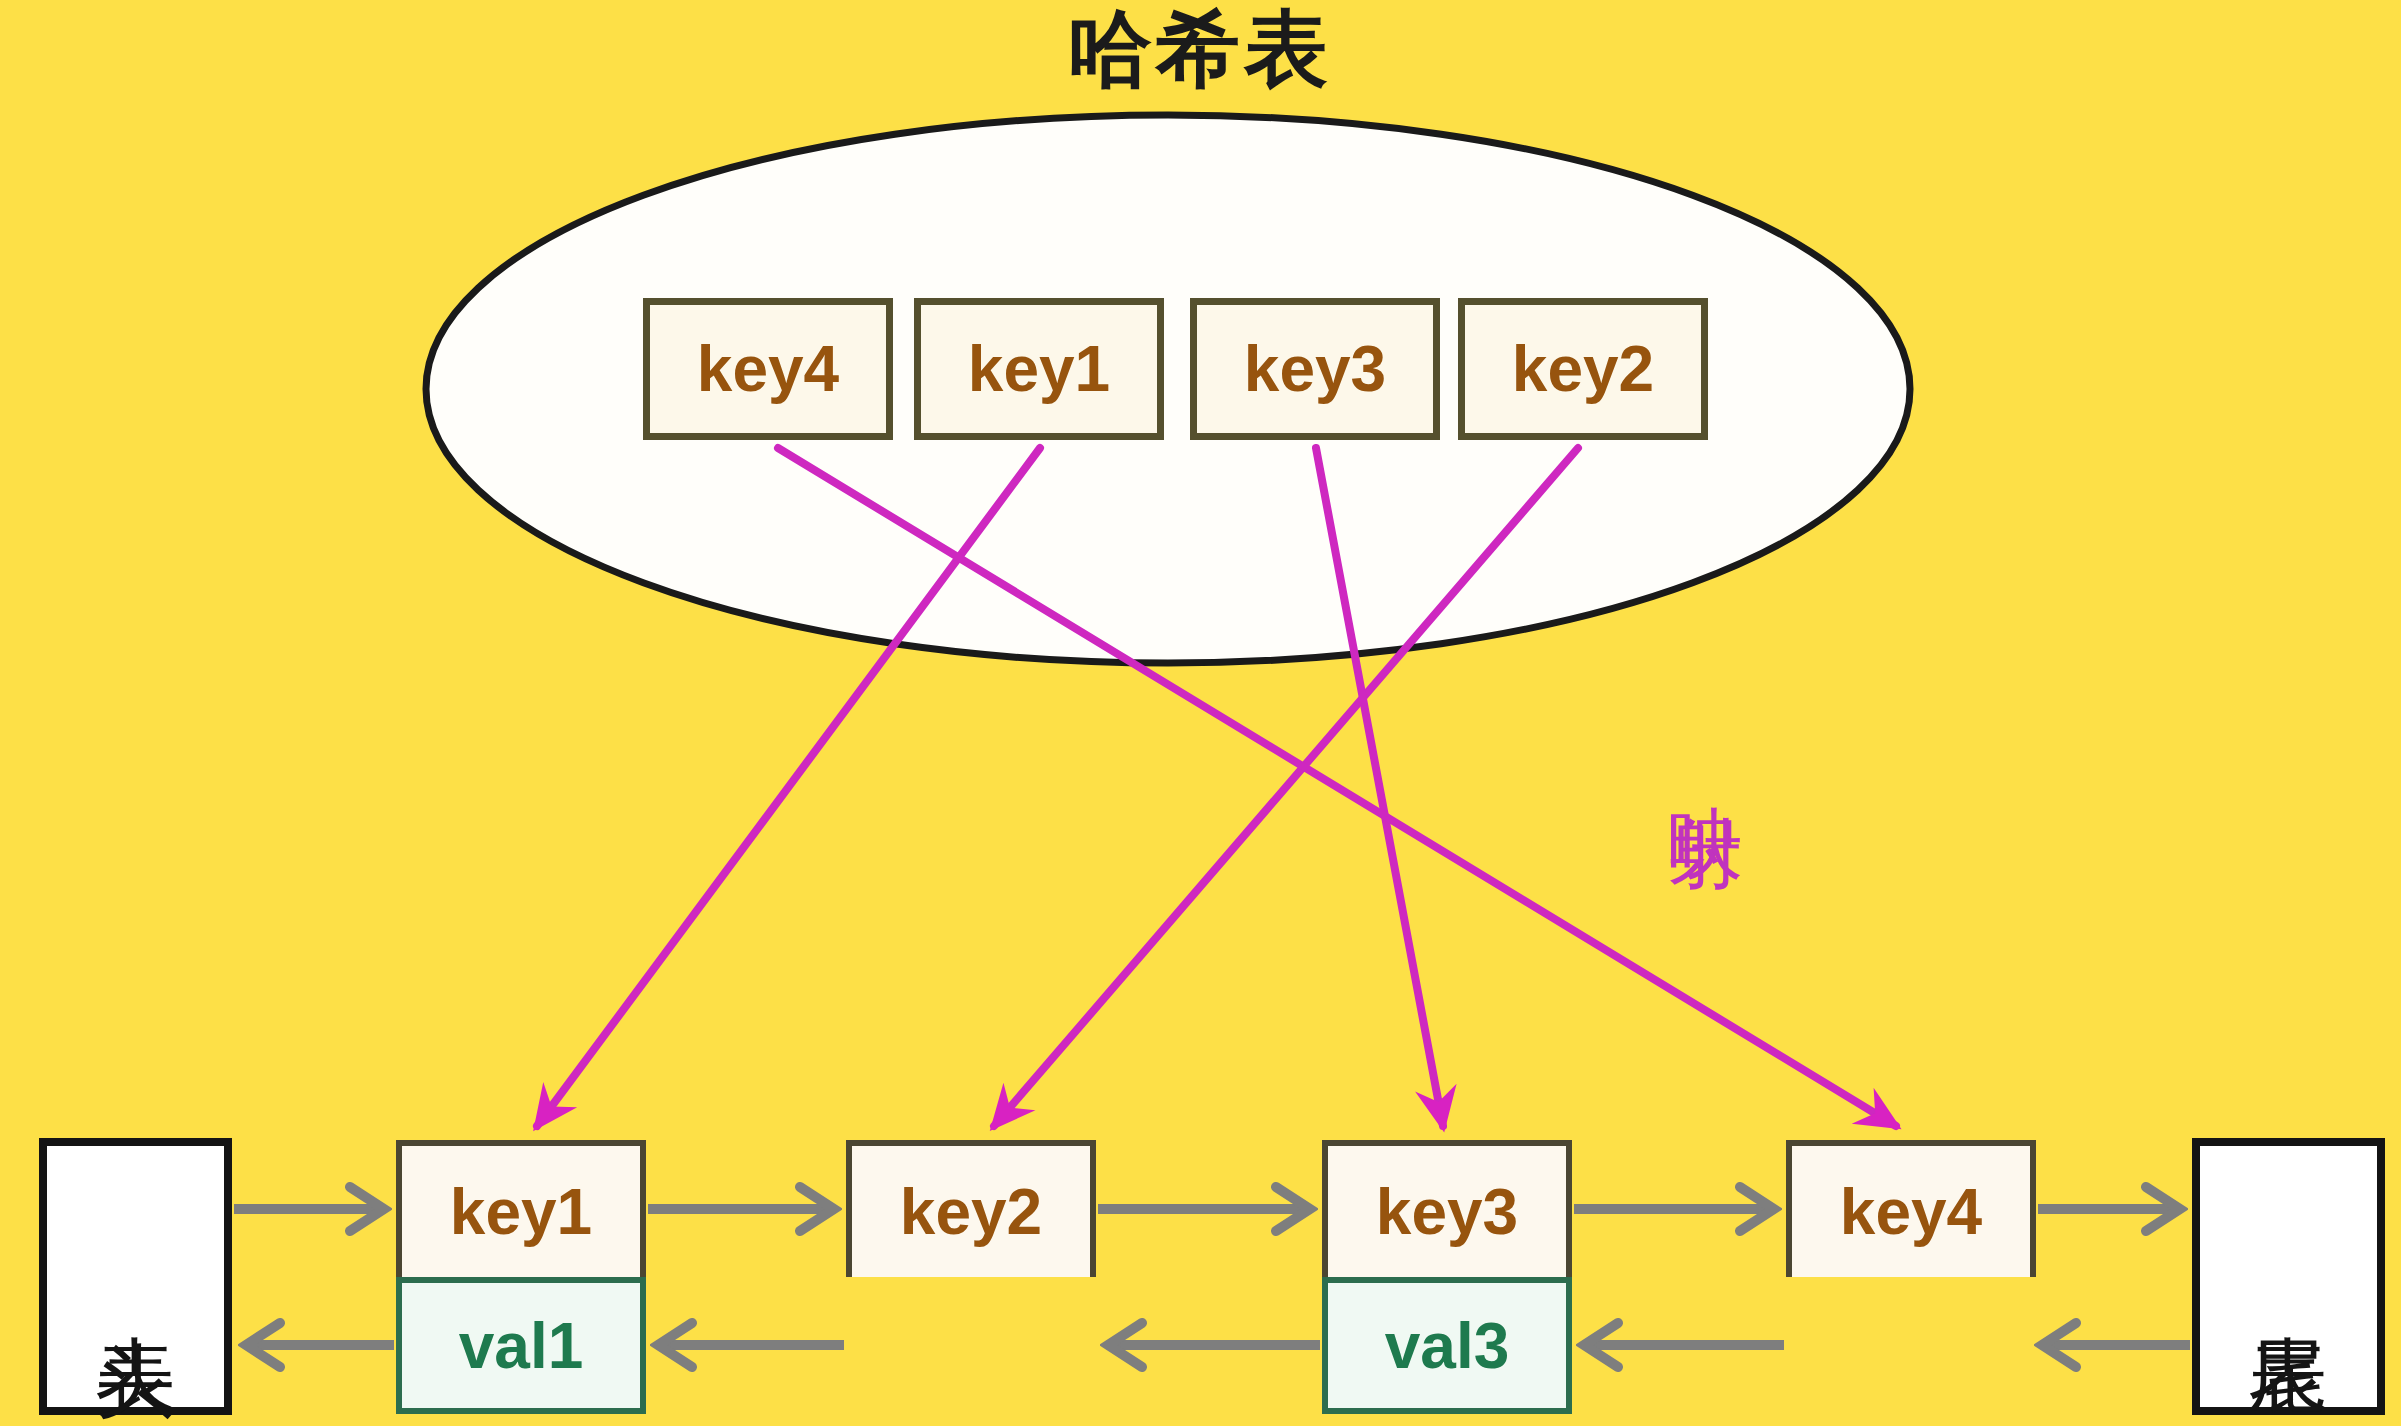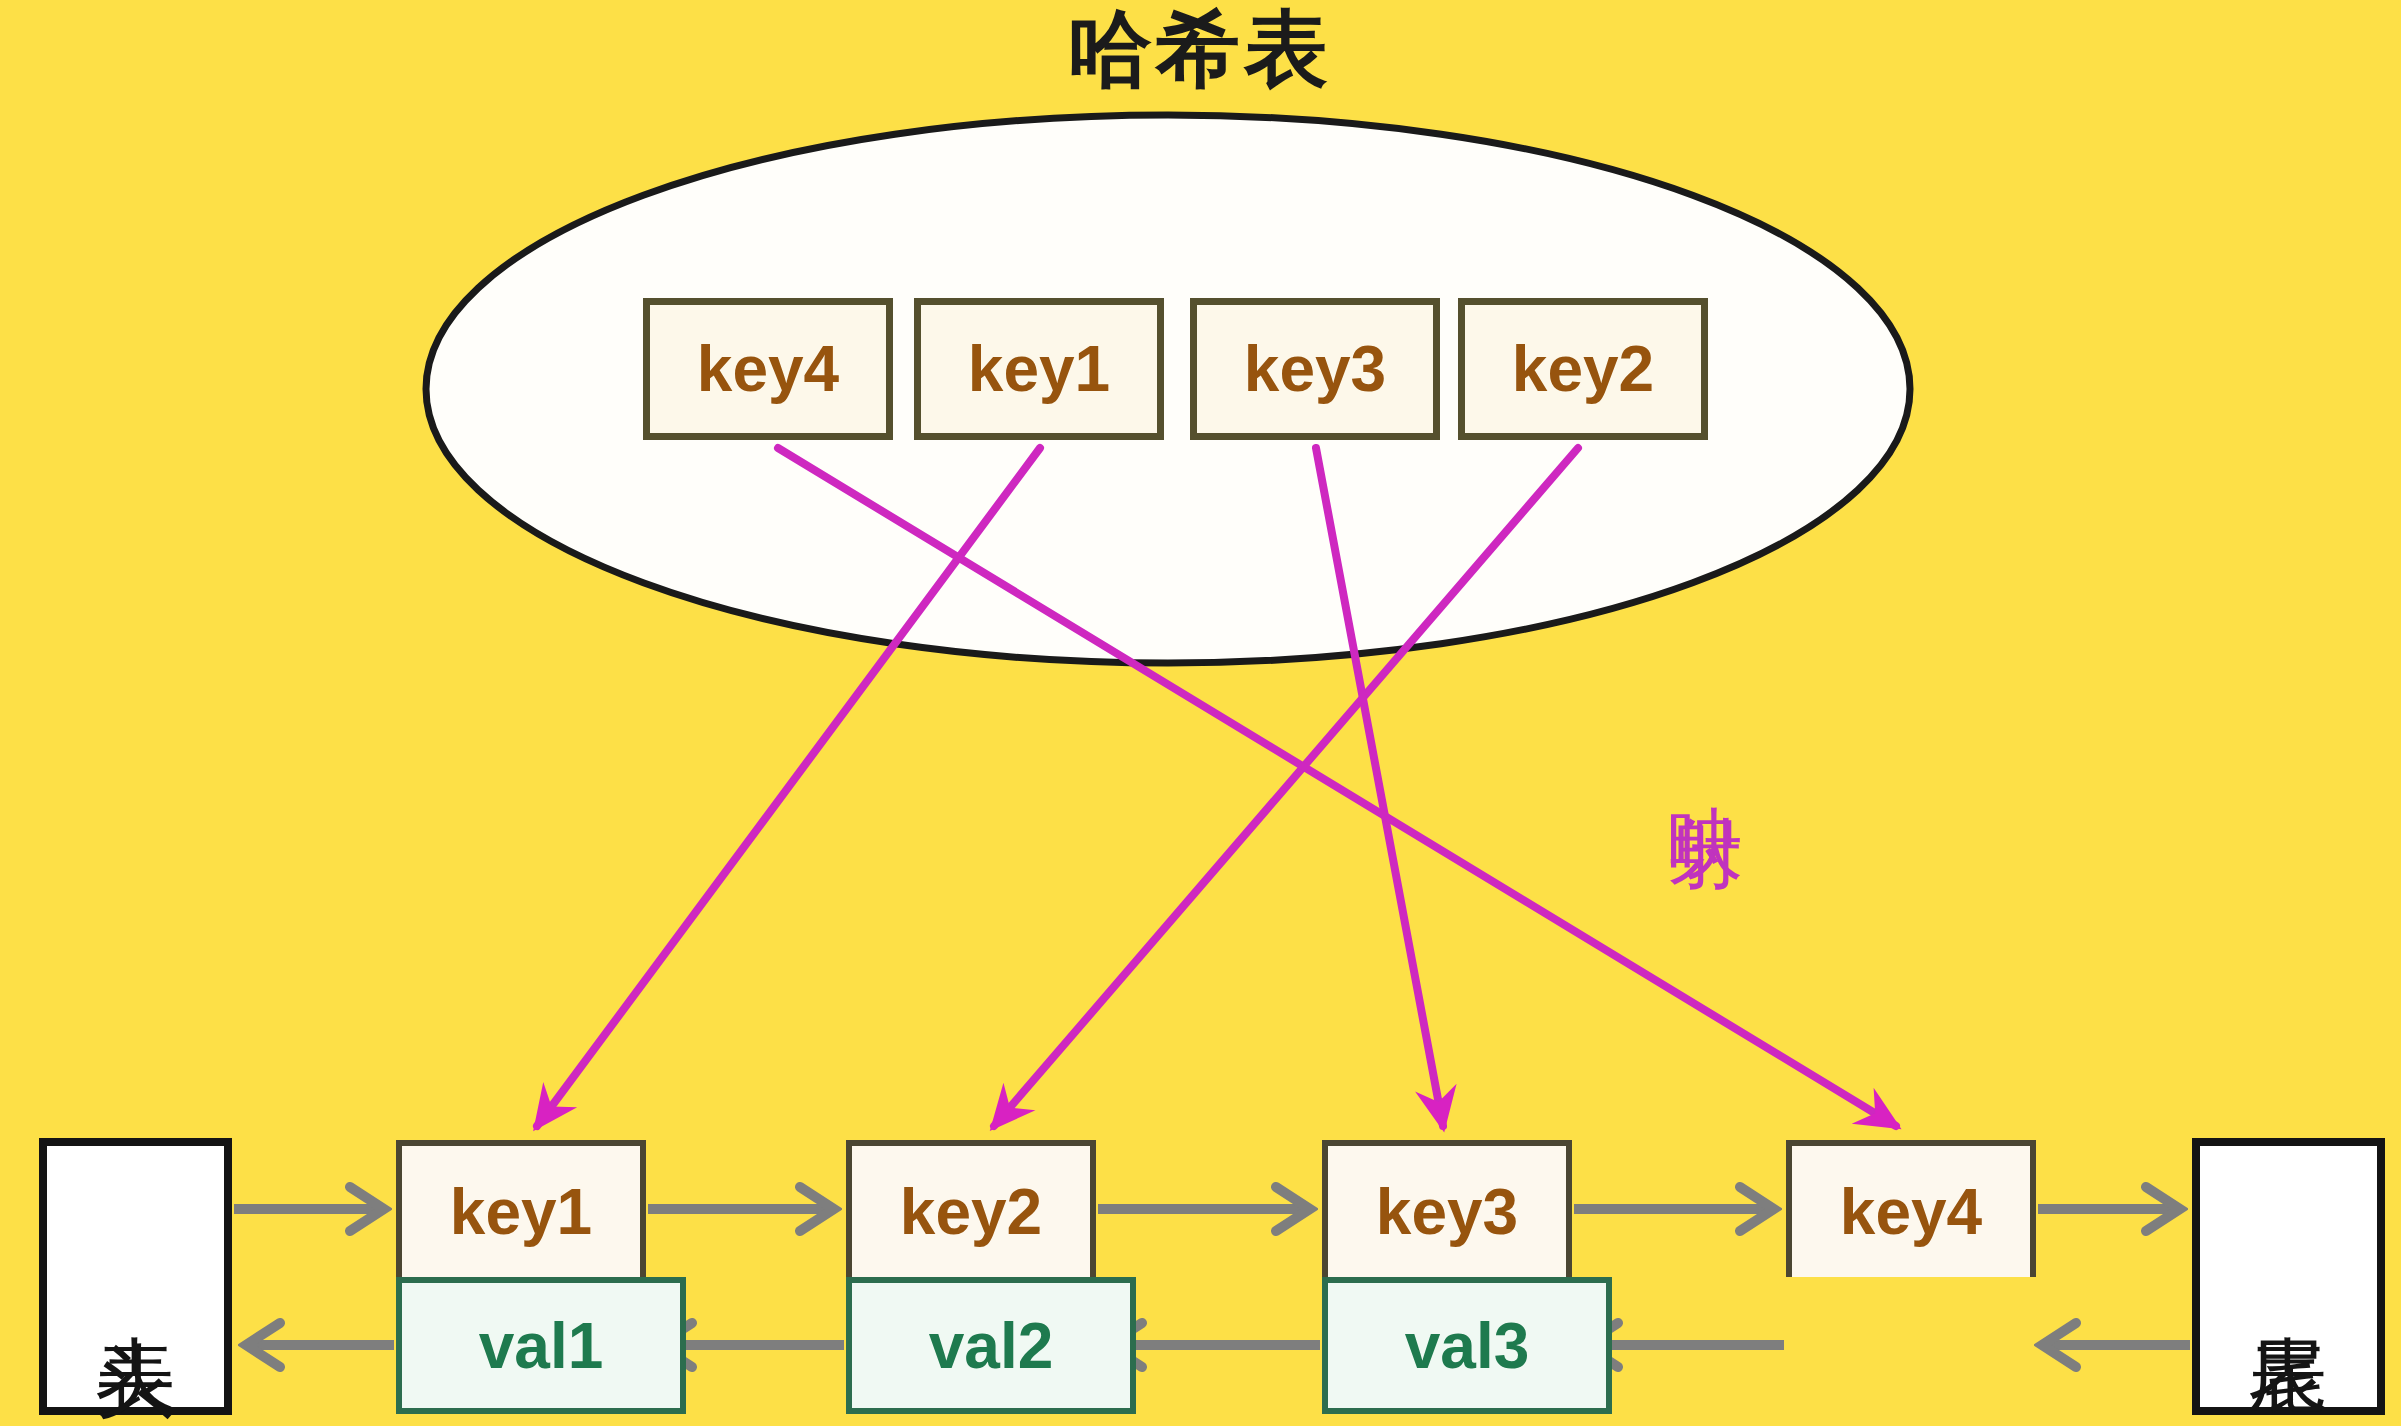--- a/index.html
+++ b/index.html
@@ -60,21 +60,21 @@
     box-sizing: border-box;
     width: 250px; height: 137px;
     background: #fdf8ee;
     border: 6px solid #4b4632;
     border-bottom: none;
     display: flex; align-items: center; justify-content: center;
     font-size: 64px; font-weight: bold; color: #97540e;
   }
   .val-cell {
     box-sizing: border-box;
-    width: 290px; height: 137px;
+    width: 250px; height: 137px;
     background: #f0f9f3;
     border: 6px solid #2c6d4e;
     display: flex; align-items: center; justify-content: center;
     font-size: 64px; font-weight: bold; color: #1e7a4e;
   }
 
   .terminal {
     top: 1138px; width: 193px; height: 277px;
     background: #ffffff;
     border: 8px solid #141414;
@@ -131,21 +131,20 @@
   <div class="abs mapping-label">映射</div>
 
   <div class="abs terminal terminal-head">表头</div>
 
   <div class="abs node node-1">
     <div class="key-cell">key1</div>
     <div class="val-cell">val1</div>
   </div>
   <div class="abs node node-2">
     <div class="key-cell">key2</div>
-    <div class="val-cell">val2</div>
   </div>
   <div class="abs node node-3">
     <div class="key-cell">key3</div>
     <div class="val-cell">val3</div>
   </div>
   <div class="abs node node-4">
     <div class="key-cell">key4</div>
   </div>
 
   <div class="abs terminal terminal-tail">表尾</div>

